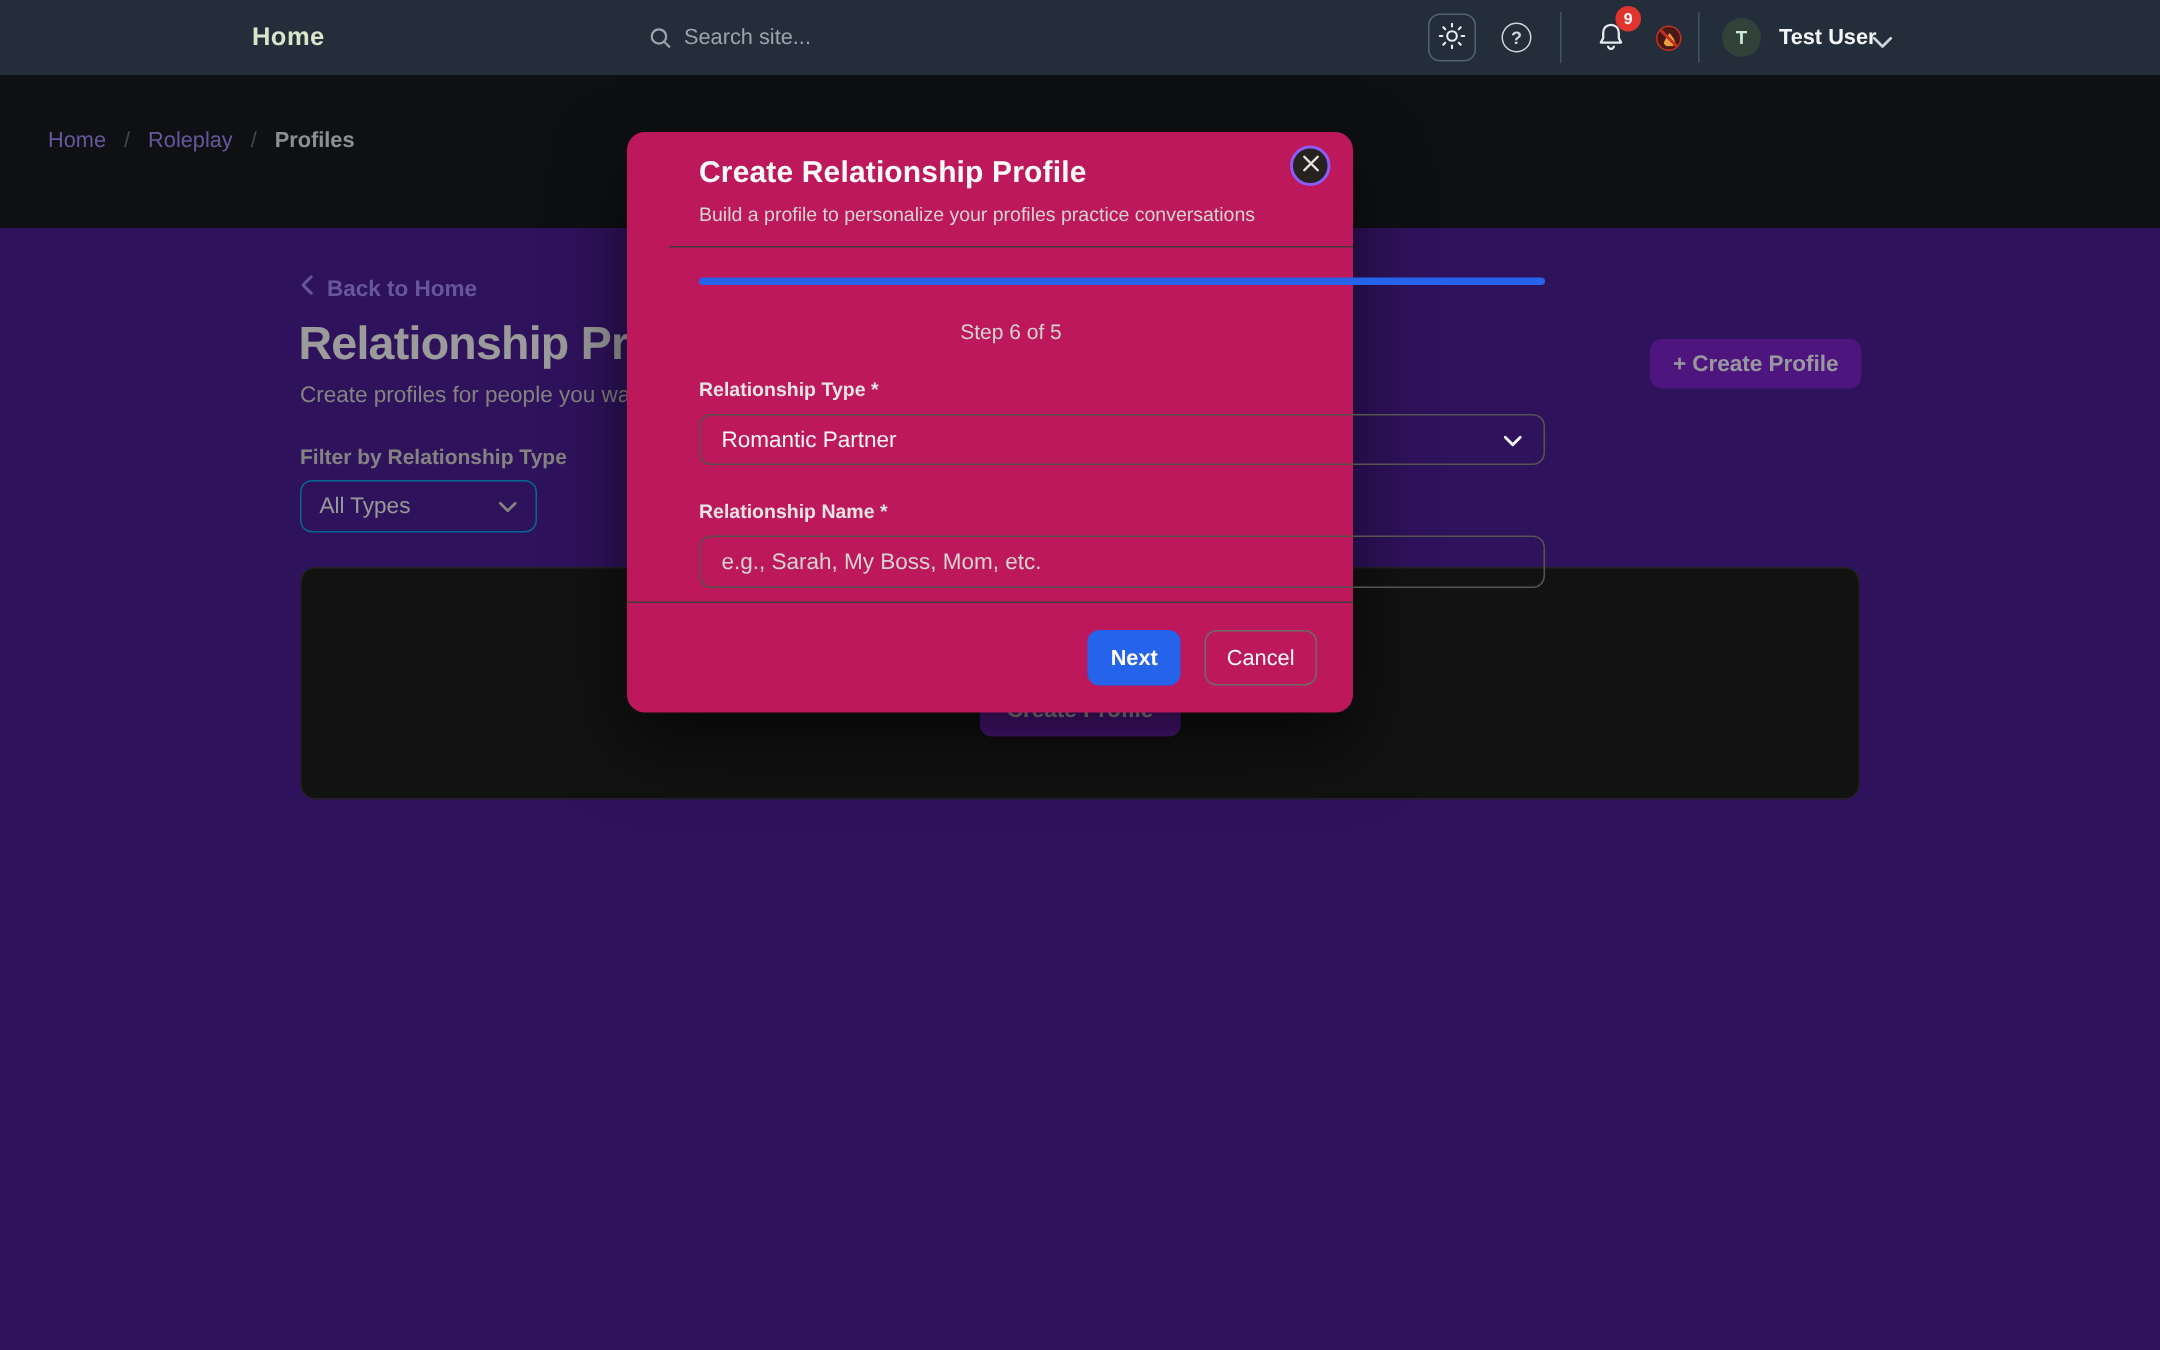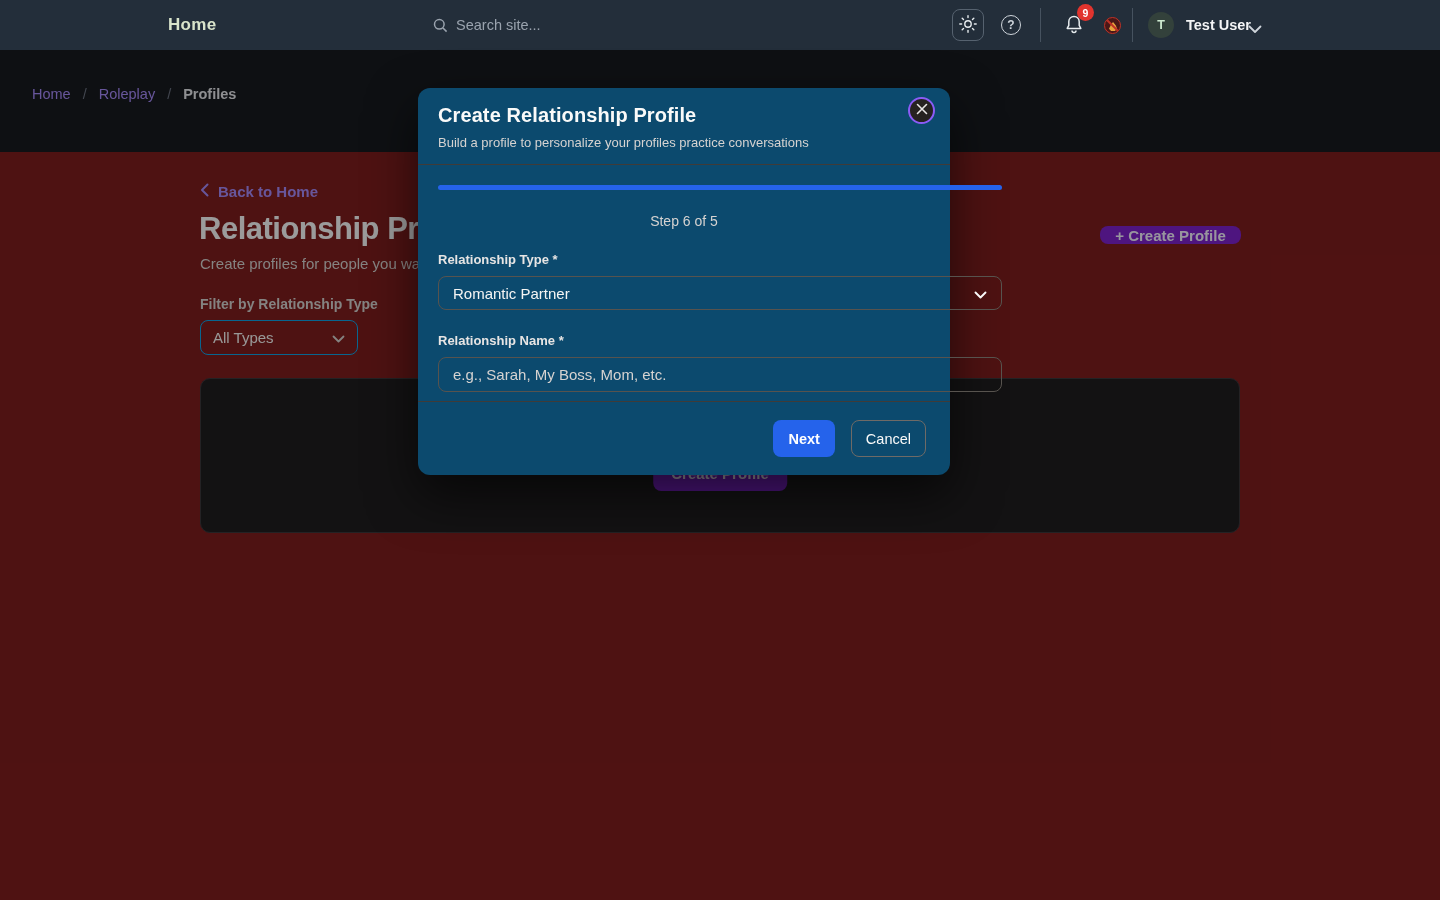--- a/index.html
+++ b/index.html
@@ -36,42 +36,42 @@
   .user-chevron { position:absolute; left:1248px; top:20px; cursor:pointer; }
 
   
   .crumb-band { position:absolute; top:50px; left:0; width:1440px; height:102px; background:#171a1f; }
   .breadcrumb { position:absolute; left:32px; top:36px; display:flex; align-items:center; gap:12px; font-size:14.5px; }
   .crumb-link { color:#a78bfa; cursor:pointer; }
   .crumb-sep { color:#6b7280; }
   .crumb-current { color:#e5e7eb; font-weight:bold; }
 
   
-  .content { position:absolute; top:152px; left:0; width:1440px; height:748px; background:#7f1d1d; }
+  .content { position:absolute; top:152px; left:0; width:1440px; height:748px; background:#4c1d95; }
   .back-link { position:absolute; left:200px; top:31px; display:flex; align-items:center; gap:9px;
                color:#a78bfa; font-size:15px; font-weight:600; cursor:pointer; }
   .page-title { position:absolute; left:199px; top:59px; font-size:31px; font-weight:800; letter-spacing:-.5px; color:#fafafa; white-space:nowrap; }
   .page-desc { position:absolute; left:200px; top:103px; font-size:15px; color:#d6d3d1; white-space:nowrap; }
   .btn-purple { background:#7e22ce; color:#f5f3ff; border:none; border-radius:8px; font-size:15px; font-weight:600;
                 font-family:"Liberation Sans", sans-serif; cursor:pointer; }
-  .create-top { position:absolute; left:1100px; top:74px; width:141px; height:18px; }
+  .create-top { position:absolute; left:1100px; top:74px; width:141px; height:33px; }
   .filter-label { position:absolute; left:200px; top:144px; font-size:14px; font-weight:600; color:#d6d3d1; }
   .fake-select { display:flex; align-items:center; justify-content:space-between; border:1px solid #0ea5e9;
                  border-radius:8px; background:transparent; color:#f5f5f4; cursor:pointer; }
   .filter-select { position:absolute; left:200px; top:168px; width:158px; height:35px; padding:0 12px; font-size:15px; }
   .empty-card { position:absolute; left:200px; top:226px; width:1040px; height:155px; background:#201d20;
                 border:1px solid #3a373b; border-radius:10px; }
   .card-create { position:absolute; left:50%; transform:translateX(-50%); top:77px; height:35px; padding:0 18px; white-space:nowrap; }
 
   
   .overlay { position:absolute; top:50px; left:0; width:1440px; height:850px; background:rgba(0,0,0,.38); z-index:40; }
 
   
-  .modal { position:absolute; left:418px; top:88px; width:532px; height:387px; background:#0c4a6e;
-           border-radius:12px; z-index:50; box-shadow:0 20px 50px rgba(0,0,0,.6); }
+  .modal { position:absolute; left:418px; top:88px; width:484px; height:387px; background:#be185d;
+           border-radius:12px; z-index:50; box-shadow:0 20px 50px rgba(0,0,0,.6);padding-left:28px; }
   .modal-header { position:relative; padding:16px 20px 14px 20px; border-bottom:1px solid #403b38; }
   .modal-title { font-size:20px; font-weight:bold; color:#fafaf9; letter-spacing:.1px; }
   .modal-sub { margin-top:8px; font-size:13px; color:#d6d3d1; }
   .modal-close { position:absolute; right:15px; top:9px; width:27px; height:27px; border-radius:50%;
                  background:#262220; border:2.5px solid #8b5cf6; color:#e7e5e4;
                  display:flex; align-items:center; justify-content:center; cursor:pointer; }
   .modal-body { padding:20px 20px 0 20px; }
   .progress-bar { width:564px; height:5px; border-radius:3px; background:#2563eb; }
   .step-text { margin-top:23px; text-align:center; font-size:14px; color:#d6d3d1; }
   .field-label { margin-top:23px; font-size:13px; font-weight:600; color:#e7e5e4; }

